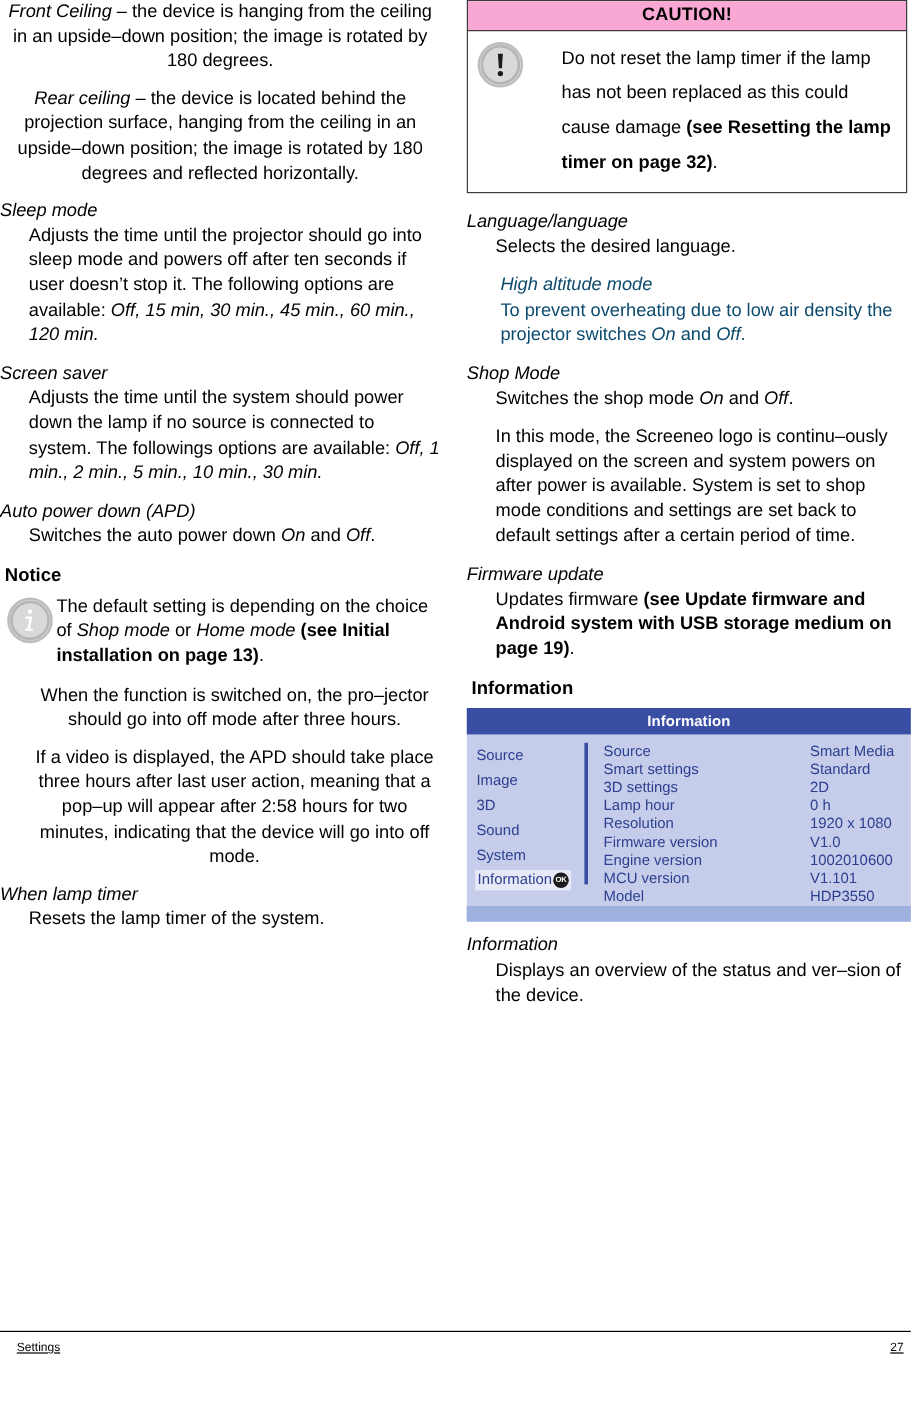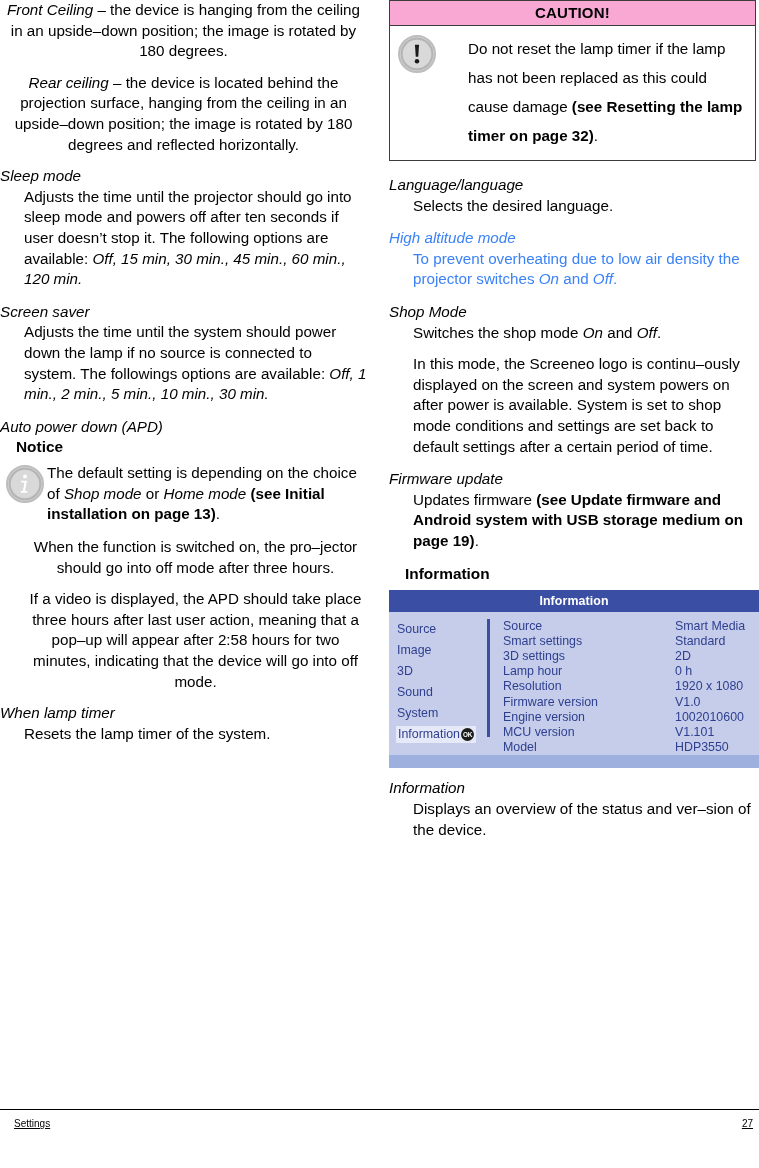--- a/index.html
+++ b/index.html
@@ -33,27 +33,27 @@
   }
   .def{
     font-size:15.2px;
     line-height:20.6px;
     margin:0 0 12px 24px;
   }
   .def.tight{margin-bottom:11px;}
   i,em{font-style:italic;}
   b,strong{font-weight:bold;}
 
-  .magenta{color:#3b82f6;}
+  .magenta{color:#0c4a6e;margin-left:28px;}
 
   .h-bold{
     font-size:15.4px;
     font-weight:bold;
     line-height:20px;
-    margin:0 0 6px 16px;
+    margin:0 0 6px 4px;
   }
 
   
   .notice-wrap{position:relative; margin:0 0 12px 0;}
   .notice-body{
     margin-left:47px;
     font-size:15.2px;
     line-height:20.6px;
   }
   .circ-icon{
@@ -200,20 +200,21 @@
     <p class="para"><i>Front Ceiling</i> – the device is hanging from the ceiling in an upside–down position; the image is rotated by 180 degrees.</p>
     <p class="para"><i>Rear ceiling</i> – the device is located behind the projection surface, hanging from the ceiling in an upside–down position; the image is rotated by 180 degrees and reflected horizontally.</p>
 
     <div class="term">Sleep mode</div>
     <div class="def">Adjusts the time until the projector should go into sleep mode and powers off after ten seconds if user doesn’t stop it. The following options are available: <i>Off, 15 min, 30 min., 45 min., 60 min., 120 min.</i></div>
 
     <div class="term">Screen saver</div>
     <div class="def">Adjusts the time until the system should power down the lamp if no source is connected to system. The followings options are available: <i>Off, 1 min., 2 min., 5 min., 10 min., 30 min.</i></div>
 
     <div class="term">Auto power down (APD)</div>
+    <div class="def">Switches the auto power down <i>On</i> and <i>Off</i>.</div>
 
     <div class="h-bold">Notice</div>
 
     <div class="notice-wrap">
       <span class="circ-icon">
         <svg viewBox="0 0 38 38" aria-hidden="true">
           <circle cx="19" cy="19" r="17.2" fill="#d9d9d9" stroke="#b5b5b5" stroke-width="2.4"></circle>
           <circle cx="19" cy="10.6" r="2.1" fill="#ffffff"></circle>
           <path d="M14.6 15.4 h6.6 l-2.2 11.4 h2.6 v1.9 h-7.4 v-1.9 h2.4 l1.8 -9.4 h-3.8 z" fill="#ffffff"></path>
         </svg>

